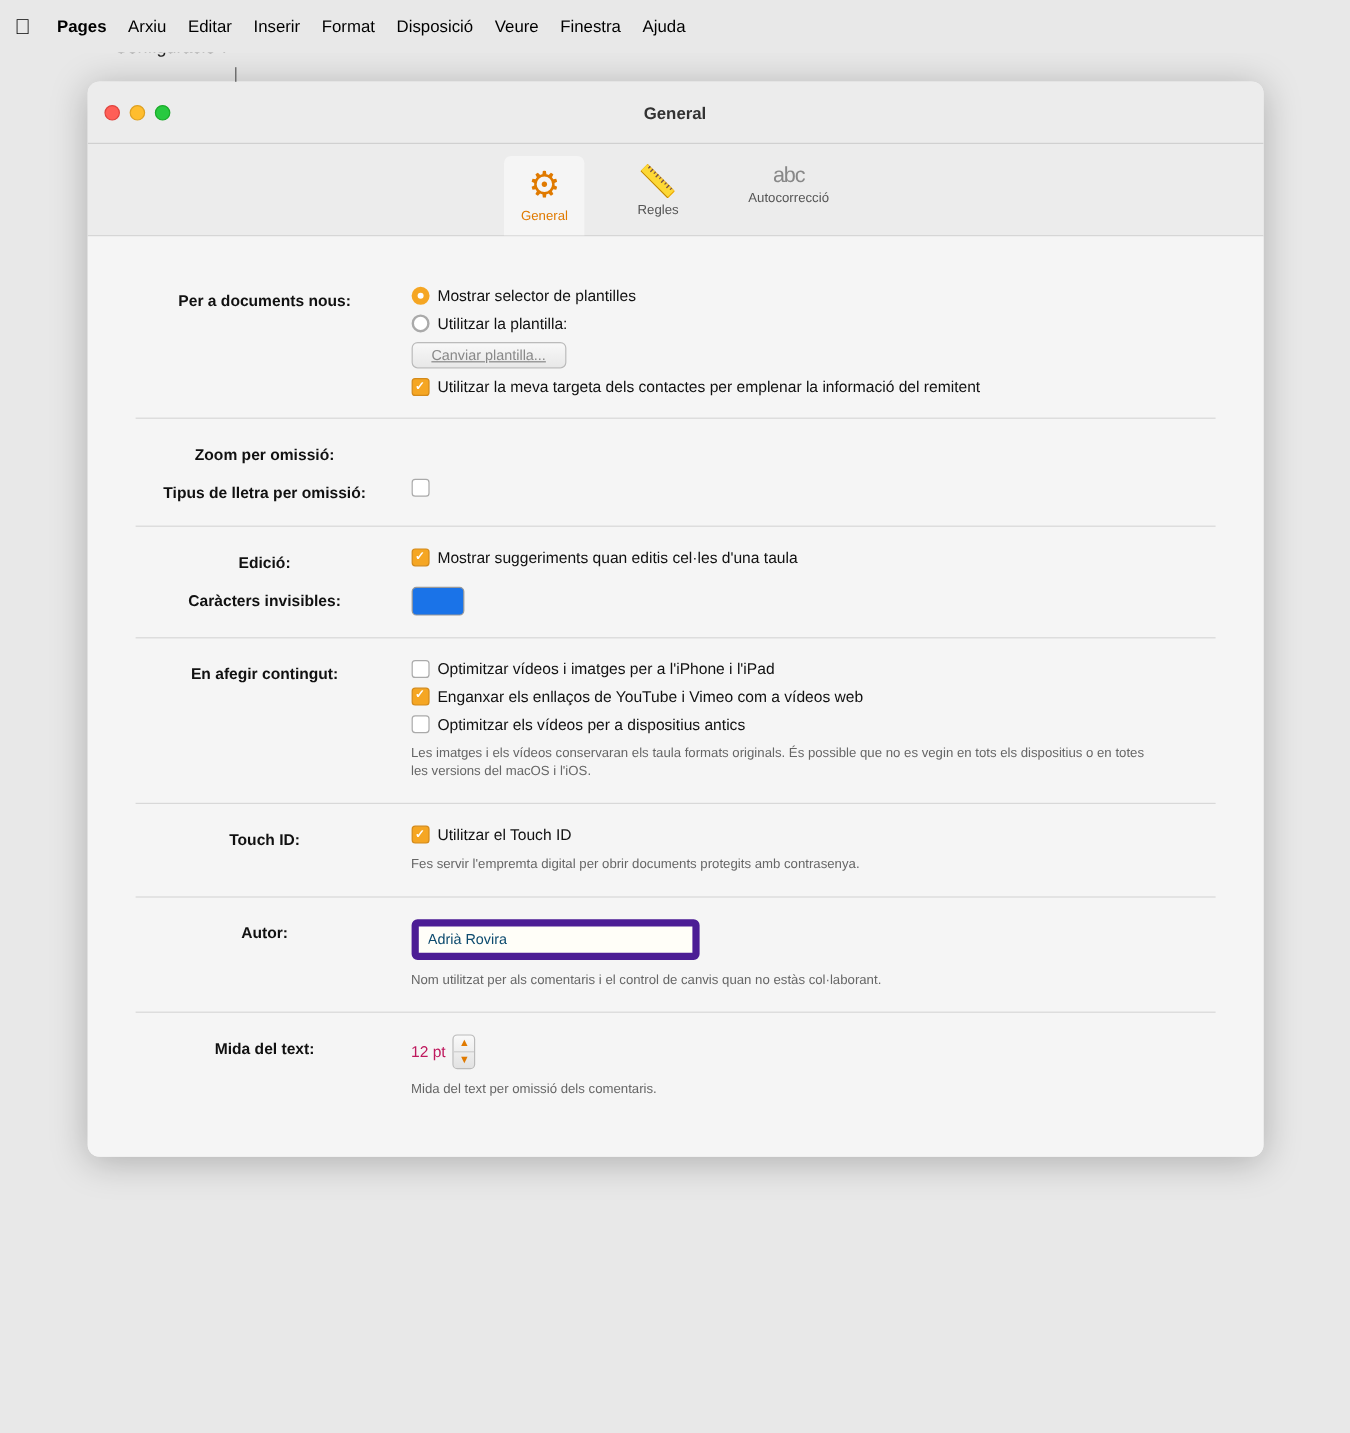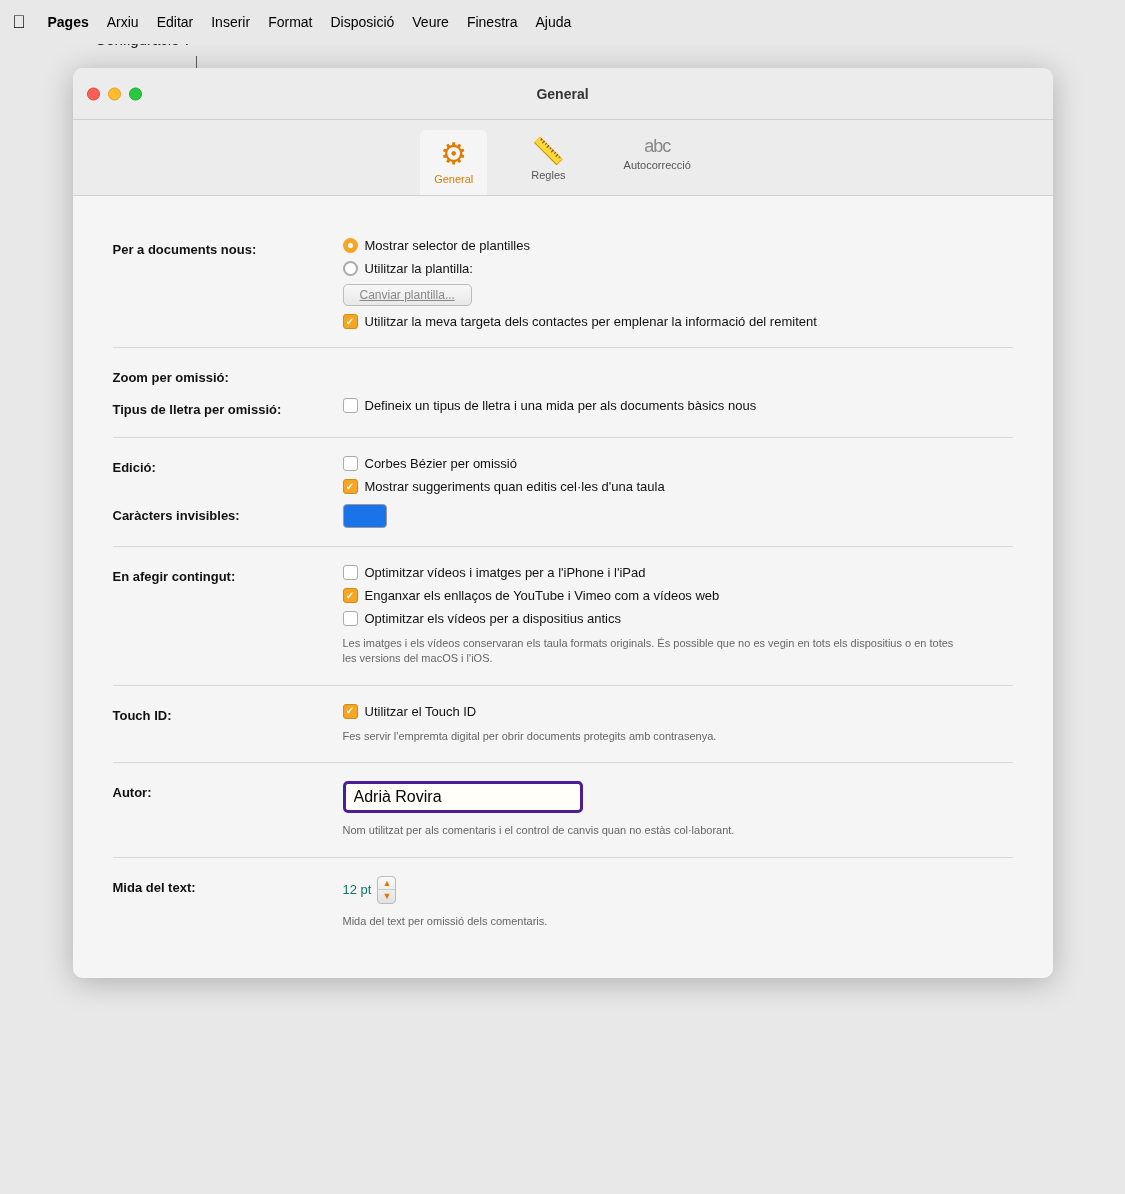--- a/index.html
+++ b/index.html
@@ -154,21 +154,21 @@
 
     .row {
       display: flex;
       align-items: flex-start;
       margin-bottom: 10px;
     }
     .row:last-child { margin-bottom: 0; }
 
     .row-label {
       min-width: 230px;
-      text-align: left;
+      text-align: center;
       font-size: 13px;
       font-weight: 700;
       color: #111;
       padding-right: 14px;
       padding-top: 2px;
       line-height: 1.5;
     }
 
     .row-content {
       flex: 1;
@@ -270,39 +270,39 @@
       width: 44px;
       height: 24px;
       background: #1a73e8;
       border-radius: 4px;
       border: 1px solid #999;
       cursor: pointer;
     }
 
     
     .text-input {
-      border: 3px solid #4c1d95;
+      border: 6px solid #4c1d95;
       border-radius: 5px;
       padding: 4px 8px;
-      font-size: 16px;
+      font-size: 12px;
       background: #fffef8;
       width: 240px;
       outline: none;
-      color: #000000;
+      color: #0c4a6e;
     }
 
     
     .stepper {
       display: inline-flex;
       align-items: center;
       gap: 6px;
     }
     .stepper-value {
       font-size: 13px;
-      color: #0f766e;
+      color: #be185d;
     }
     .stepper-arrows {
       display: inline-flex;
       flex-direction: column;
       border: 1px solid #bbb;
       border-radius: 4px;
       background: linear-gradient(to bottom, #f9f9f9, #e2e2e2);
       cursor: pointer;
       overflow: hidden;
     }
@@ -399,34 +399,29 @@
     <div class="section">
       <div class="row">
         <div class="row-label">Zoom per omissió:</div>
       </div>
 
       <div class="row">
         <div class="row-label">Tipus de lletra per omissió:</div>
         <div class="row-content">
           <div class="option-row">
             <div class="checkbox unchecked"></div>
-            <span>Defineix un tipus de lletra i una mida per als documents bàsics nous</span>
           </div>
         </div>
       </div>
     </div>
 
     <div class="section">
       <div class="row">
         <div class="row-label">Edició:</div>
         <div class="row-content">
-          <div class="option-row">
-            <div class="checkbox unchecked"></div>
-            <span>Corbes Bézier per omissió</span>
-          </div>
           <div class="option-row">
             <div class="checkbox checked"></div>
             <span>Mostrar suggeriments quan editis cel·les d'una taula</span>
           </div>
         </div>
       </div>
 
       <div class="row">
         <div class="row-label">Caràcters invisibles:</div>
         <div class="row-content">

